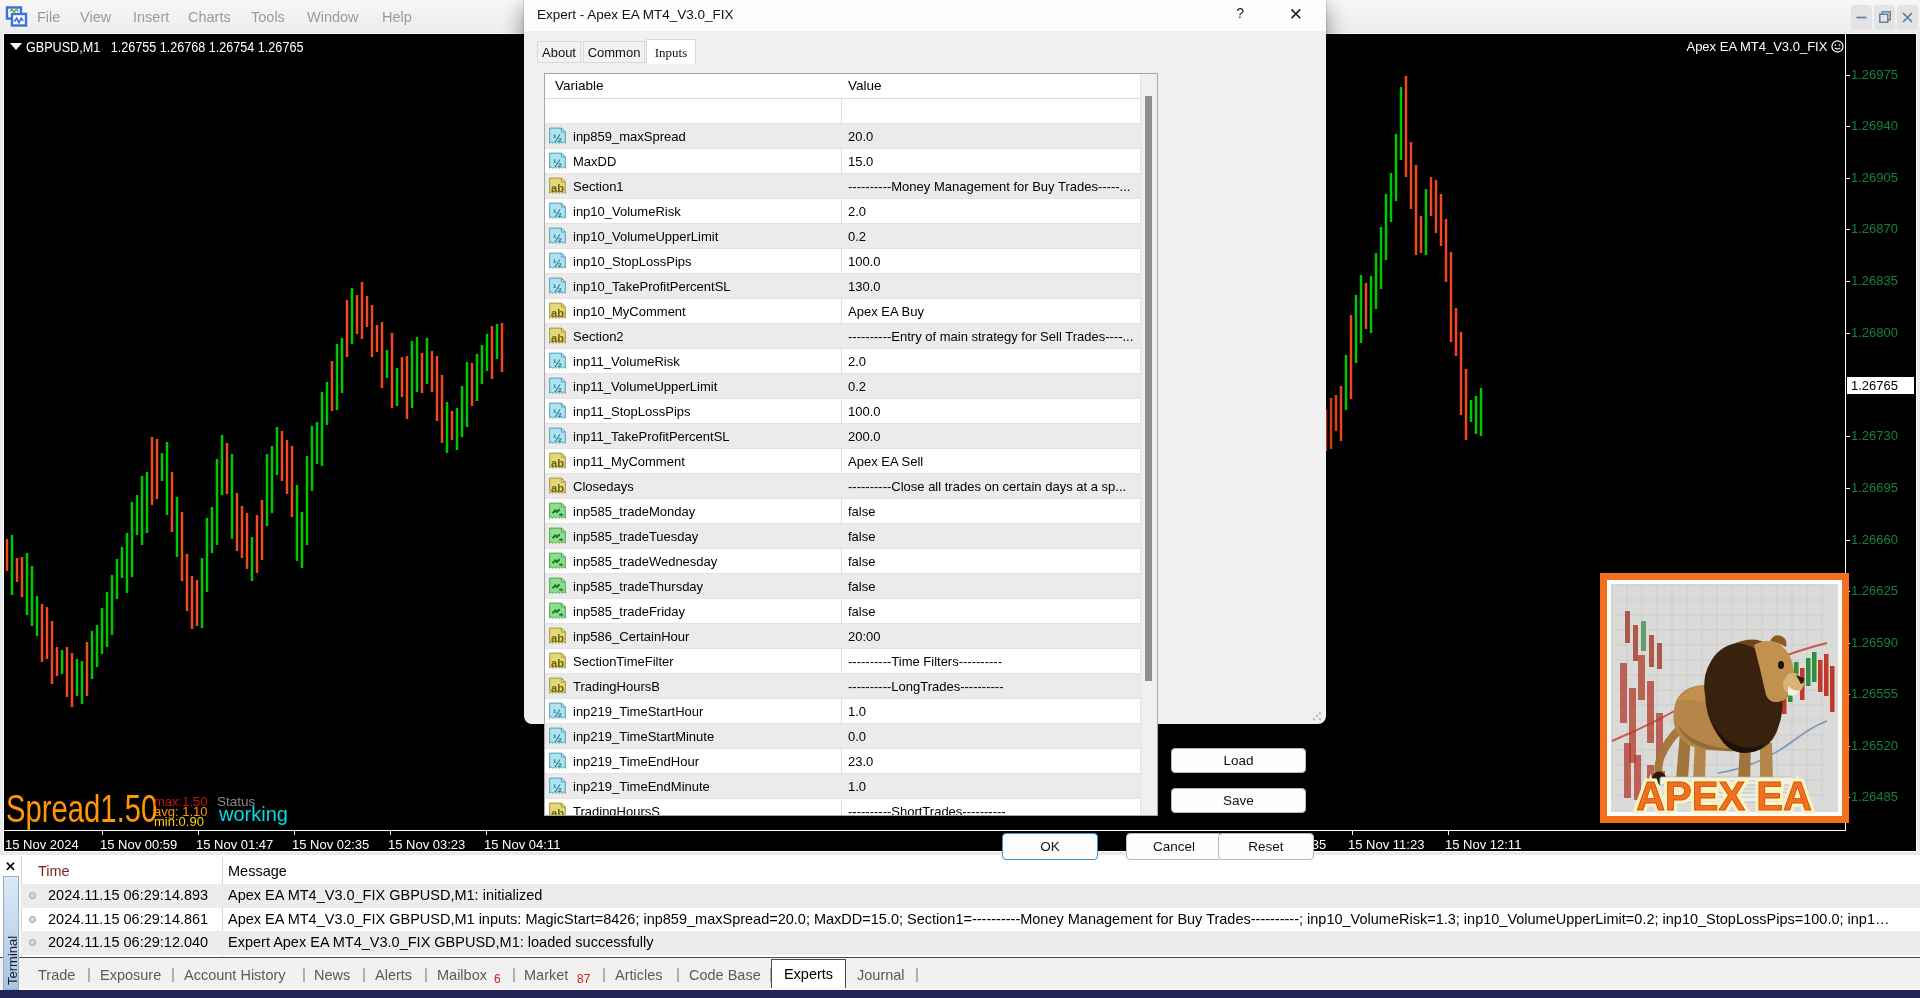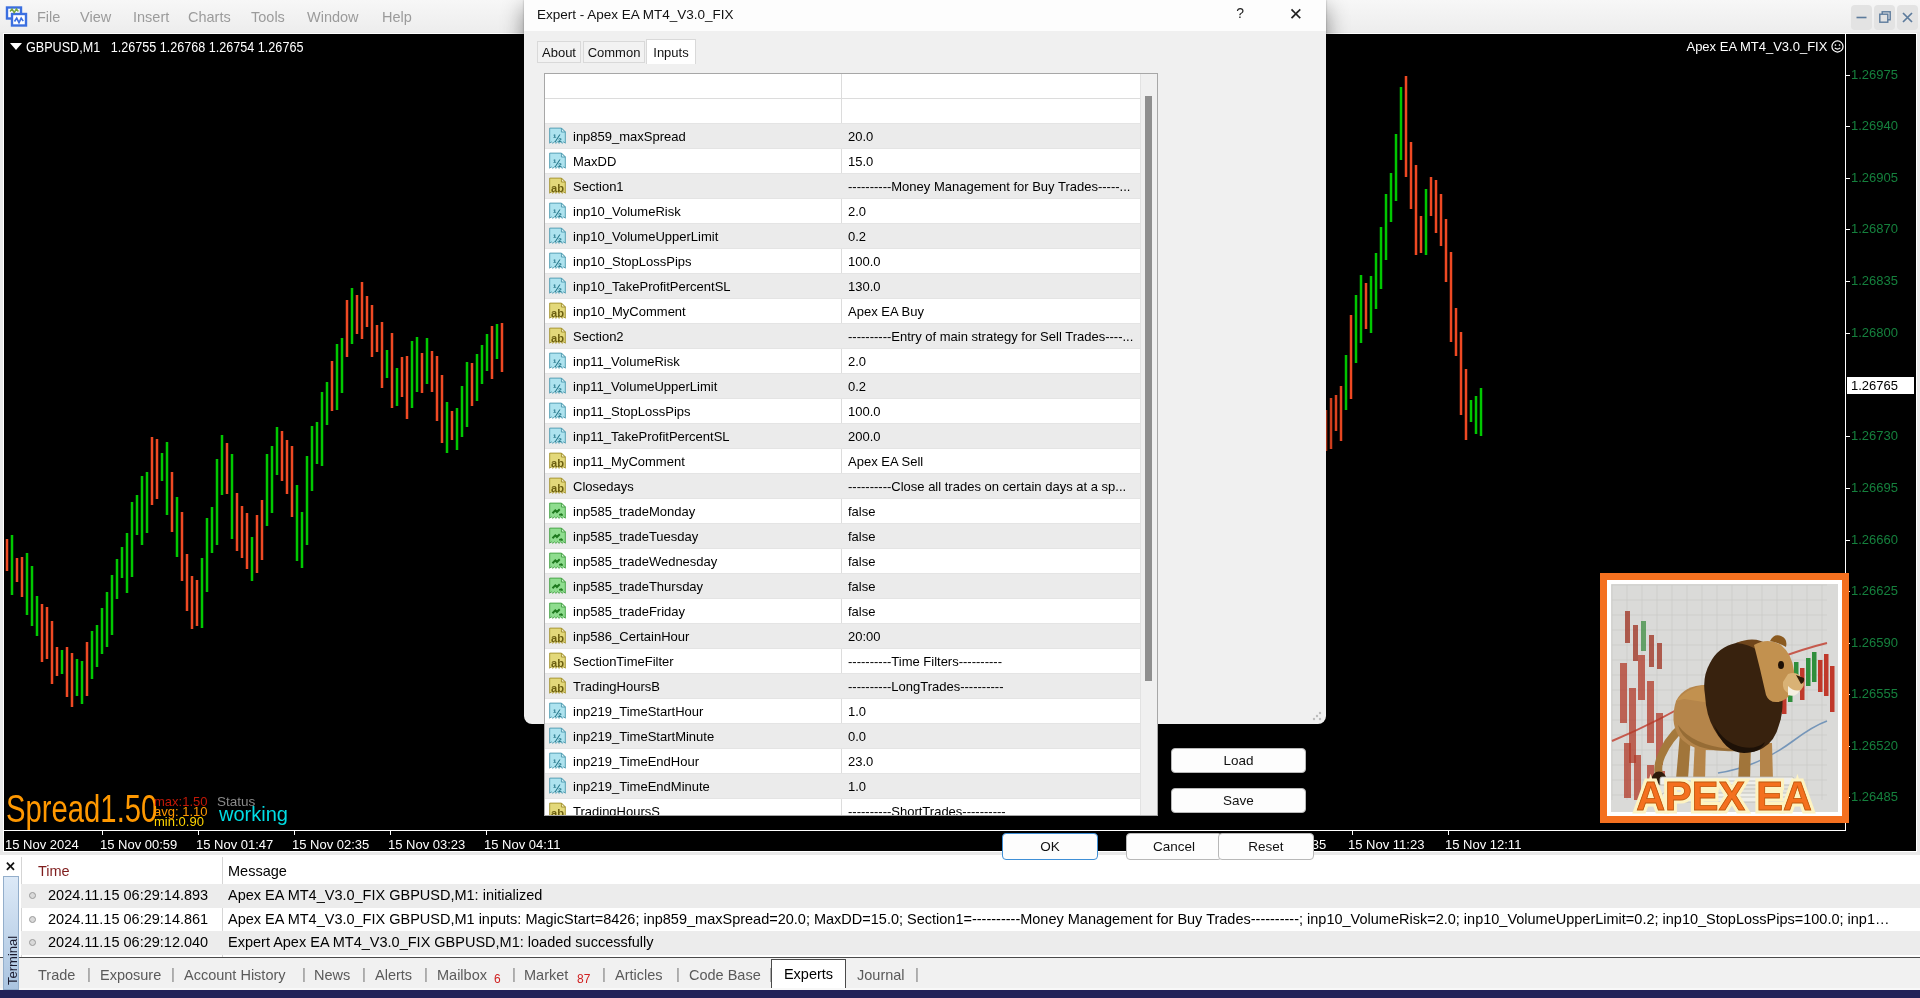--- a/index.html
+++ b/index.html
@@ -29,21 +29,21 @@
 #stat3 { position:absolute; left:154px; top:814px; font-size:13px; color:#ffd400;}
 #stt { position:absolute; left:217px; top:794px; color:#8a8a8a; font-size:13.5px; }
 #working { position:absolute; left:219px; top:803px; color:#00dde4; font-size:20px; }
 
 #dialog { left:524px; top:0; width:802px; height:724px; z-index:20; background:#f0f0f0; border-radius:0 0 8px 8px; box-shadow:0 8px 22px rgba(0,0,0,0.45), 0 0 2px rgba(0,0,0,0.35); }
 #dtitle { position:absolute; left:0; top:0; width:100%; height:31px; background:#fdfdfd; border-radius:0; }
 #dtitle span.t { position:absolute; left:13px; top:7px; font-size:13.5px; color:#111; }
 #dhelp { position:absolute; right:82px; top:5px; font-size:14px; color:#222; }
 #dclose { position:absolute; right:23px; top:4px; font-size:17px; color:#222; }
 .tab { position:absolute; top:41px; height:22px; font-size:13px; color:#111; background:#f2f2f2; border:1px solid #d9d9d9; text-align:center; padding-top:3px; }
-.tabsel { top:39px; height:25px; background:#fff; border-bottom:none; padding-top:5px; z-index:2; }
+.tabsel { top:39px; height:25px; background:#fff; border-bottom:none; padding-top:5px; z-index:2;font-family:Liberation Serif, serif; }
 #ptable { position:absolute; left:20px; top:73px; width:614px; height:743px; background:#fff; border:1px solid #a7a7a7; overflow:hidden; }
 #phead { position:absolute; left:0; top:0; width:100%; height:24px; background:#fff; }
 #phead .h1 { position:absolute; left:10px; top:4px; font-size:13.5px; color:#000; }
 #phead .h2 { position:absolute; left:303px; top:4px; font-size:13.5px; color:#000; }
 .prow { position:absolute; left:0; width:100%; height:25px; }
 .prow.g { background:#ebebeb; }
 .prow { border-top:1px solid #e4e4e4; }
 .prow .nm { position:absolute; left:28px; top:4.5px; font-size:13px; color:#000; white-space:nowrap; }
 .prow .vl { position:absolute; left:303px; top:4.5px; font-size:13px; color:#000; white-space:nowrap; }
 .prow svg.ic { position:absolute; left:3px; top:3px; }
@@ -419,20 +419,24 @@
       <span class="t">Expert - Apex EA MT4_V3.0_FIX</span>
     </div>
  <div id="dhelp">?</div>
  <div id="dclose">✕</div>
  <div class="tab" style="left:13px;width:44px">About</div>
  <div class="tab" style="left:59px;width:62px">Common</div>
  <div class="tab tabsel" style="left:122px;width:50px">Inputs</div>
  <div id="ptable">
    <div id="vline"></div>
    <div id="hline"></div>
+   <div id="phead">
+        <span class="h1">Variable</span>
+        <span class="h2">Value</span>
+      </div>
       <div class="prow g" style="top:49px">
         <svg class="ic" width="19" height="19" viewBox="0 0 16 17">
           <path d="M1 1 H11.5 L15 4.5 V14.5 L13.6 13.3 L12.2 14.6 L10.8 13.3 L9.4 14.6 L8 13.3 L6.6 14.6 L5.2 13.3 L3.8 14.6 L2.4 13.3 L1 14.5 Z" fill="#aee3ef" stroke="#4898ad" stroke-width="0.8"></path>
           <path d="M11.5 1 L11.5 4.5 L15 4.5 Z" fill="#d5f1f7" stroke="#4898ad" stroke-width="0.8"></path>
           <text x="8" y="13" font-size="10" font-weight="bold" fill="#207286" text-anchor="middle" font-family="Liberation Sans">½</text>
         </svg>
         <span class="nm">inp859_maxSpread</span>
         <span class="vl">20.0</span>
       </div>
       <div class="prow" style="top:74px">
@@ -710,21 +714,21 @@
  <div id="thead1">Time</div>
     <div id="thead2">Message</div>
  <div class="trow g" style="top:29px">
       <span class="ci"></span>
       <span class="tm">2024.11.15 06:29:14.893</span>
       <span class="ms">Apex EA MT4_V3.0_FIX GBPUSD,M1: initialized</span>
     </div>
  <div class="trow" style="top:53px">
       <span class="ci"></span>
       <span class="tm">2024.11.15 06:29:14.861</span>
-      <span class="ms">Apex EA MT4_V3.0_FIX GBPUSD,M1 inputs: MagicStart=8426; inp859_maxSpread=20.0; MaxDD=15.0; Section1=----------Money Management for Buy Trades----------; inp10_VolumeRisk=2.0; inp10_VolumeUpperLimit=0.2; inp10_StopLossPips=100.0; inp1…</span>
+      <span class="ms">Apex EA MT4_V3.0_FIX GBPUSD,M1 inputs: MagicStart=8426; inp859_maxSpread=20.0; MaxDD=15.0; Section1=----------Money Management for Buy Trades----------; inp10_VolumeRisk=1.3; inp10_VolumeUpperLimit=0.2; inp10_StopLossPips=100.0; inp1…</span>
     </div>
  <div class="trow g" style="top:76px">
       <span class="ci"></span>
       <span class="tm">2024.11.15 06:29:12.040</span>
       <span class="ms">Expert Apex EA MT4_V3.0_FIX GBPUSD,M1: loaded successfully</span>
     </div>
  <div id="tabbar">
   <span class="ti" style="left:38px">Trade</span>
       <span class="ti" style="left:100px">Exposure</span>
       <span class="ti" style="left:184px">Account History</span>

